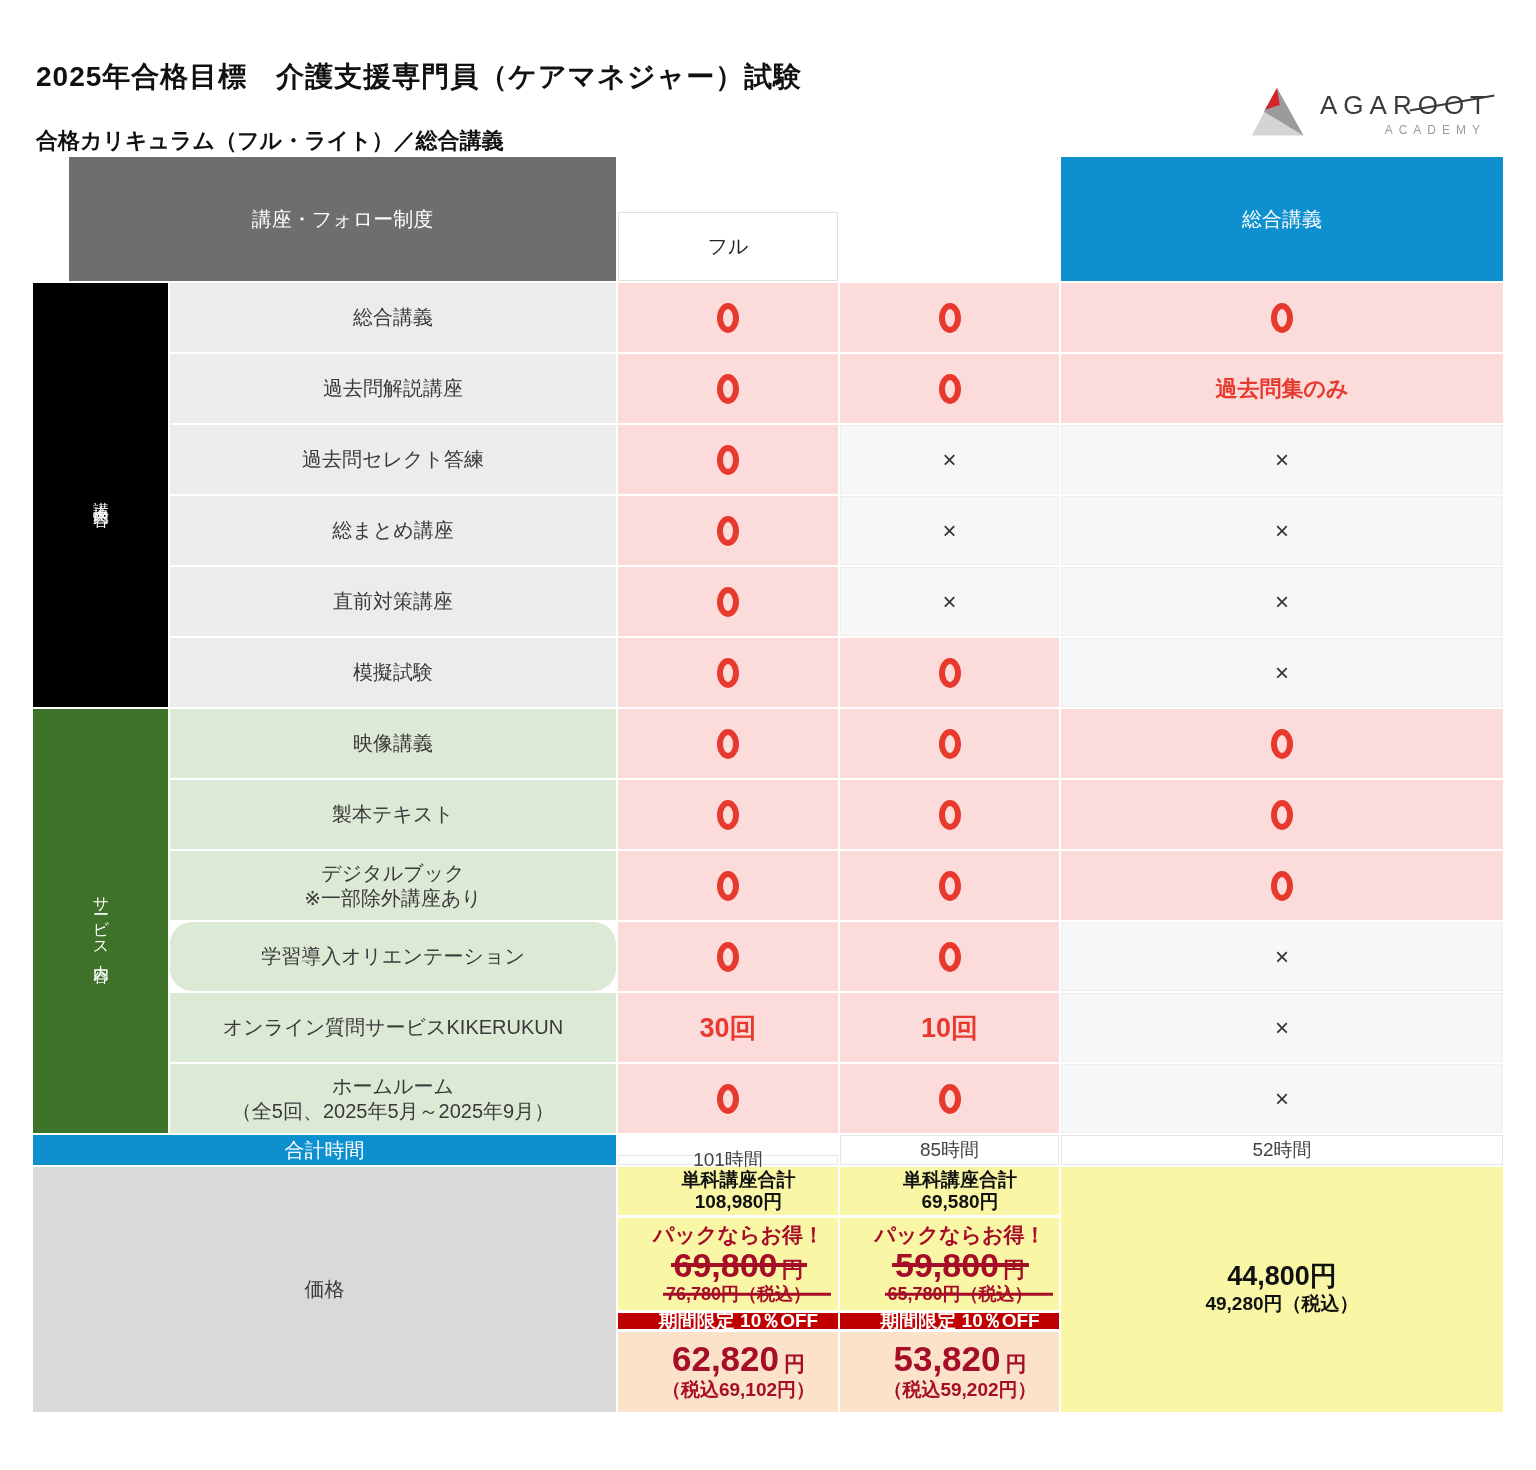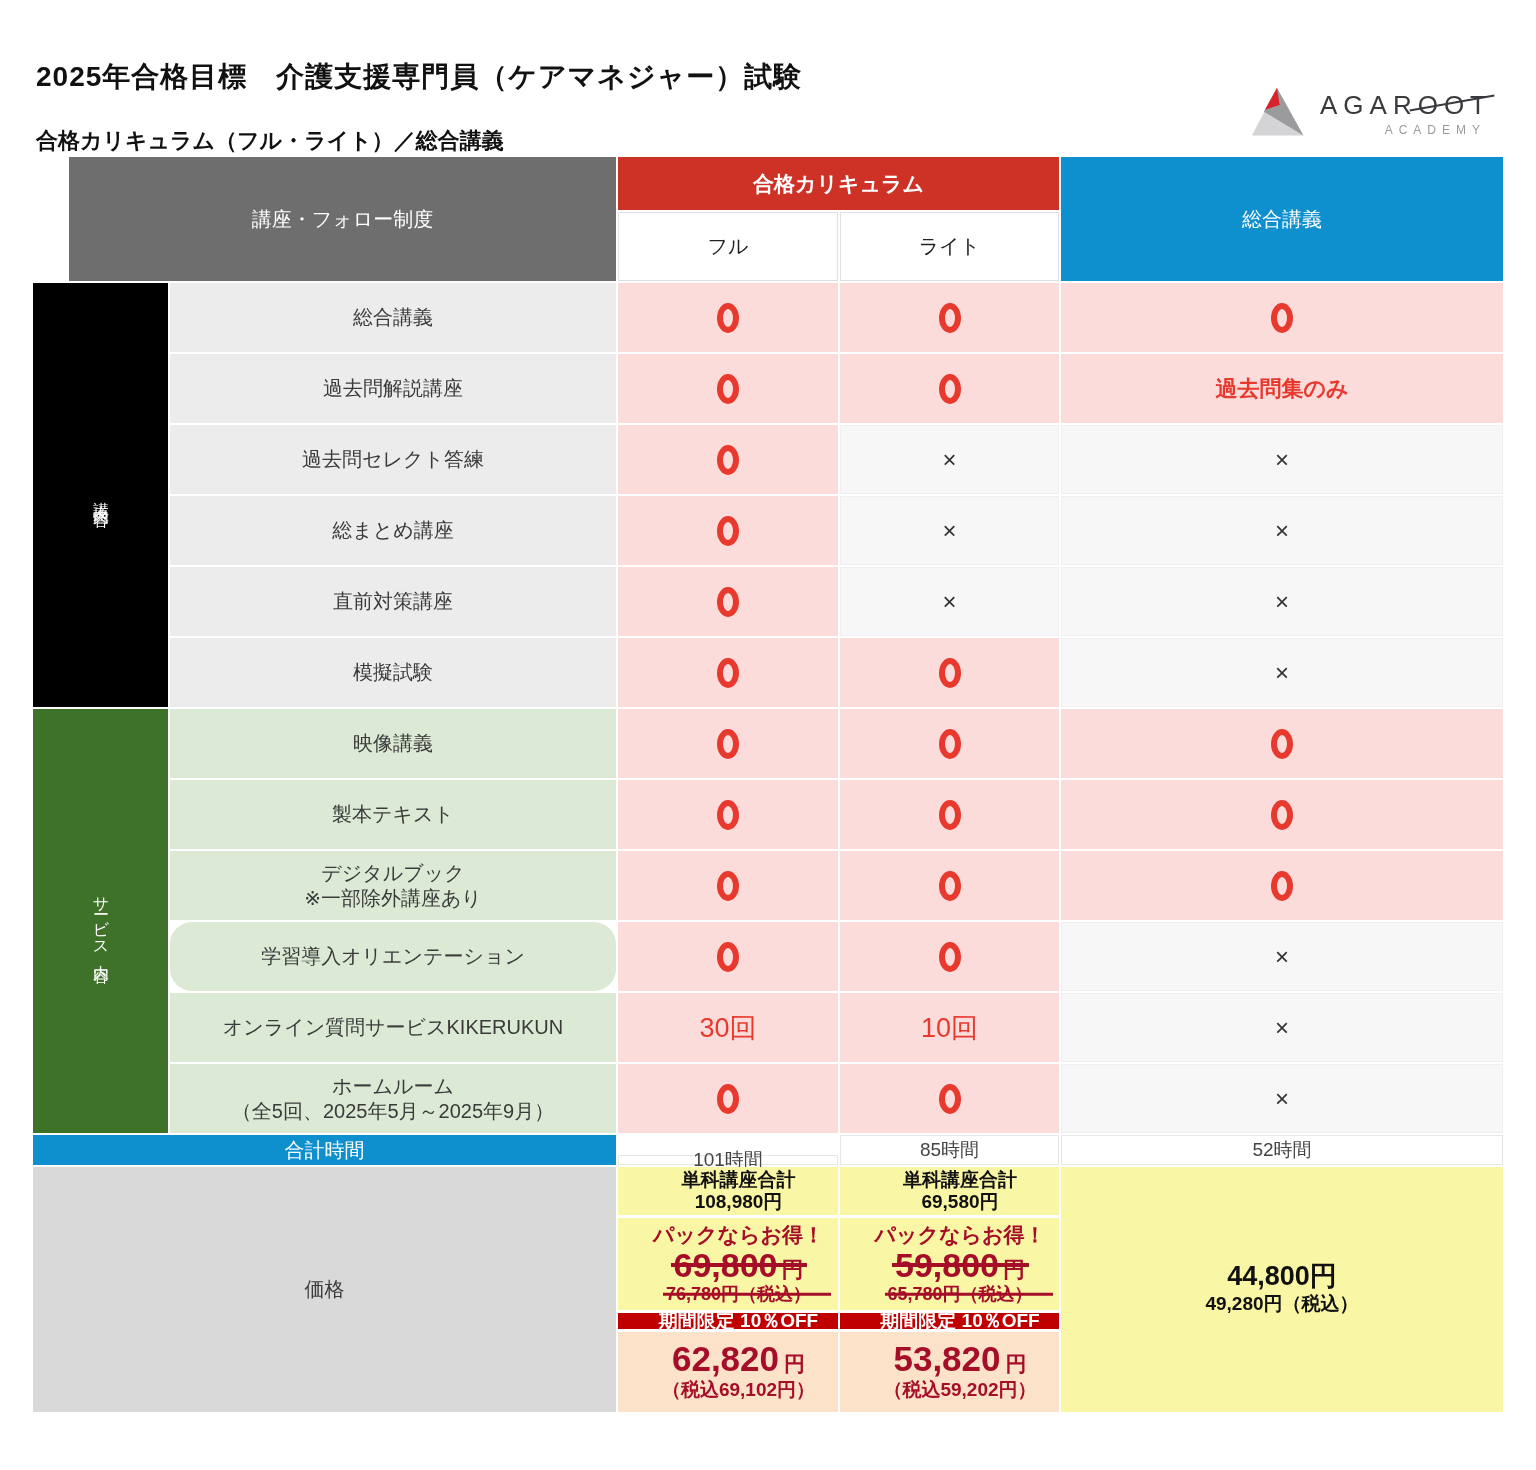--- a/index.html
+++ b/index.html
@@ -102,21 +102,21 @@
   }
   .item-label.kza{background:var(--item-gray-bg);}
   .item-label.svc{background:var(--item-green-bg);}
   .mark-cell.pink{background:var(--cell-pink);}
   .mark-cell.light{background:var(--cell-light);box-shadow:inset 0 0 0 1px #EFEFEF;}
   .circle{
     display:inline-block;width:22px;height:30px;
     border:6px solid var(--circle-red);border-radius:50%;
   }
   .cross{font-size:24px;color:#333;}
-  .count{font-size:27px;font-weight:400;color:var(--circle-red);}
+  .count{font-size:27px;font-weight:700;color:var(--circle-red);}
   .note{font-size:22px;font-weight:800;color:var(--circle-red);}
   
   .total-label{
     grid-column:1/3;grid-row:15;
     background:var(--header-blue);color:#fff;font-size:20px;
   }
   .total-val{
     background:#fff;font-size:19px;color:#444;
     box-shadow:inset 0 0 0 1px #E6E6E6;
   }
@@ -185,24 +185,22 @@
       <div class="logo-text">
         <div class="logo-brand">AGAROOT</div>
         <div class="logo-strike"></div>
         <div class="logo-sub">ACADEMY</div>
       </div>
     </div>
   </div>
 
   <div class="table" id="grid">
     <div class="cell h-corner">講座・フォロー制度</div>
-    <div class="cell h-goukaku">合格カリキュラム</div>
     <div class="cell h-sogo">総合講義</div>
     <div class="cell h-sub h-full">フル</div>
-    <div class="cell h-sub h-light">ライト</div>
 
     <div class="sec-label sec-kouza">講座内容</div>
     <div class="sec-label sec-service">サービス内容</div>
 
     <div class="cell total-label">合計時間</div>
     <div class="cell total-val tv-full">101時間</div>
     <div class="cell total-val tv-light">85時間</div>
     <div class="cell total-val tv-sogo">52時間</div>
 
     <div class="cell price-label">価格</div>

